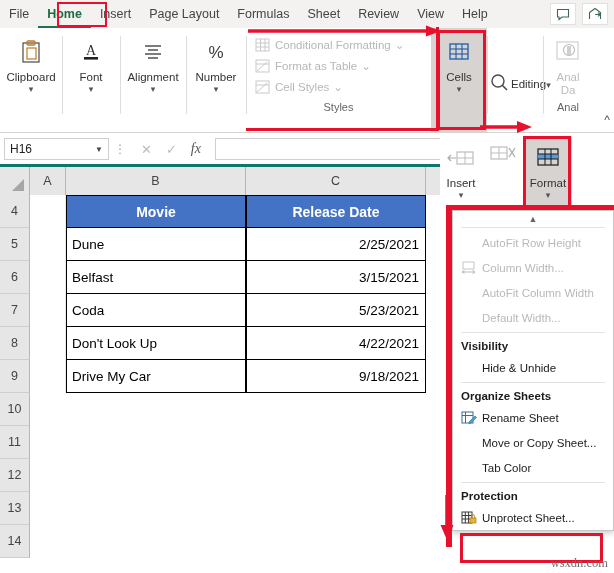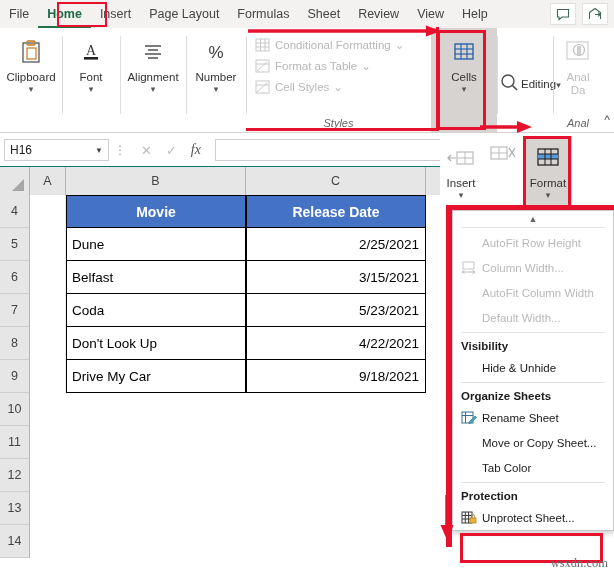--- a/index.html
+++ b/index.html
@@ -75,25 +75,25 @@
   .srow {
     display: flex; align-items: center; height: 21px;
     font-size: 11.5px; color: #b7b7b7; white-space: nowrap;
   }
   .sicon {
     width: 16px; height: 15px; margin-right: 5px; flex: 0 0 16px;
     display: flex; align-items: center; justify-content: center;
   }
   .grouplabel {
     font-size: 11px; color: #666; text-align: center;
-    position: absolute; bottom: 4px; left: 0; width: 100%; font-style: italic;
+    position: absolute; bottom: 20px; left: 0; width: 100%;
   }
 
   .cells-group {
-    width: 66px; height: 105px; background: #d6d3d1;
+    width: 56px; height: 105px; background: #d6d3d1;
     display: flex; flex-direction: column; align-items: center;
     padding-top: 8px; position: relative;
   }
   .editing-group {
     width: 56px; height: 105px; display: flex; flex-direction: row;
     align-items: center; padding-top: 8px; position: relative;
   }
   .editing-group::before {
     content: ""; position: absolute; left: 0; top: 8px;
     width: 1px; height: 78px; background: #e0dedc;
@@ -126,21 +126,21 @@
   .hl-styles-box {
     position: absolute; left: 246px; top: 27px; width: 193px; height: 104px;
     border-right: 3px solid #e8112d; border-bottom: 3px solid #e8112d;
     pointer-events: none; z-index: 27;
   }
 
   
   .fbar {
     position: absolute; left: 0; top: 134px; width: 614px; height: 33px;
     background: #ffffff; display: flex; align-items: center;
-    padding: 14px 4px; border-bottom: 1px solid #0f766e;
+    padding: 14px 4px; border-bottom: 3px solid #0f766e;
   }
   .namebox {
     width: 105px; height: 22px; border: 1px solid #d0cece;
     display: flex; align-items: center; padding: 0 5px;
     font-size: 12px; color: #222; background: #fff;
   }
   .namebox .nbtext { flex: 1; }
   .namebox .nbchev { font-size: 8px; color: #444; }
   .fb-dots { width: 22px; text-align: center; color: #9b9b9b; font-size: 12px; }
   .fb-icons {

